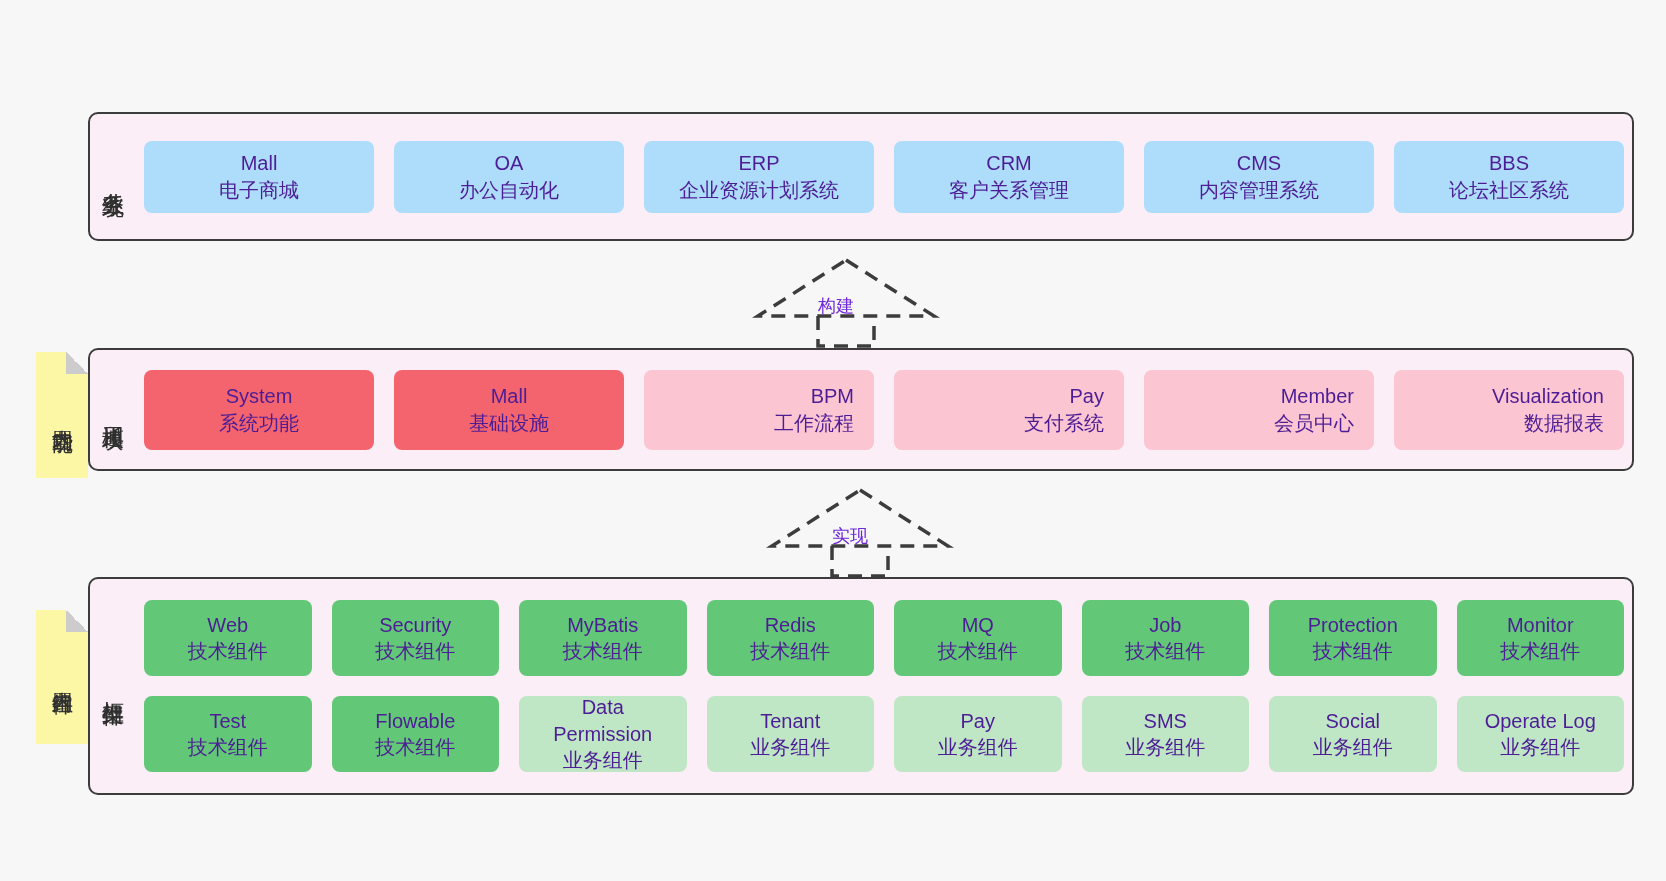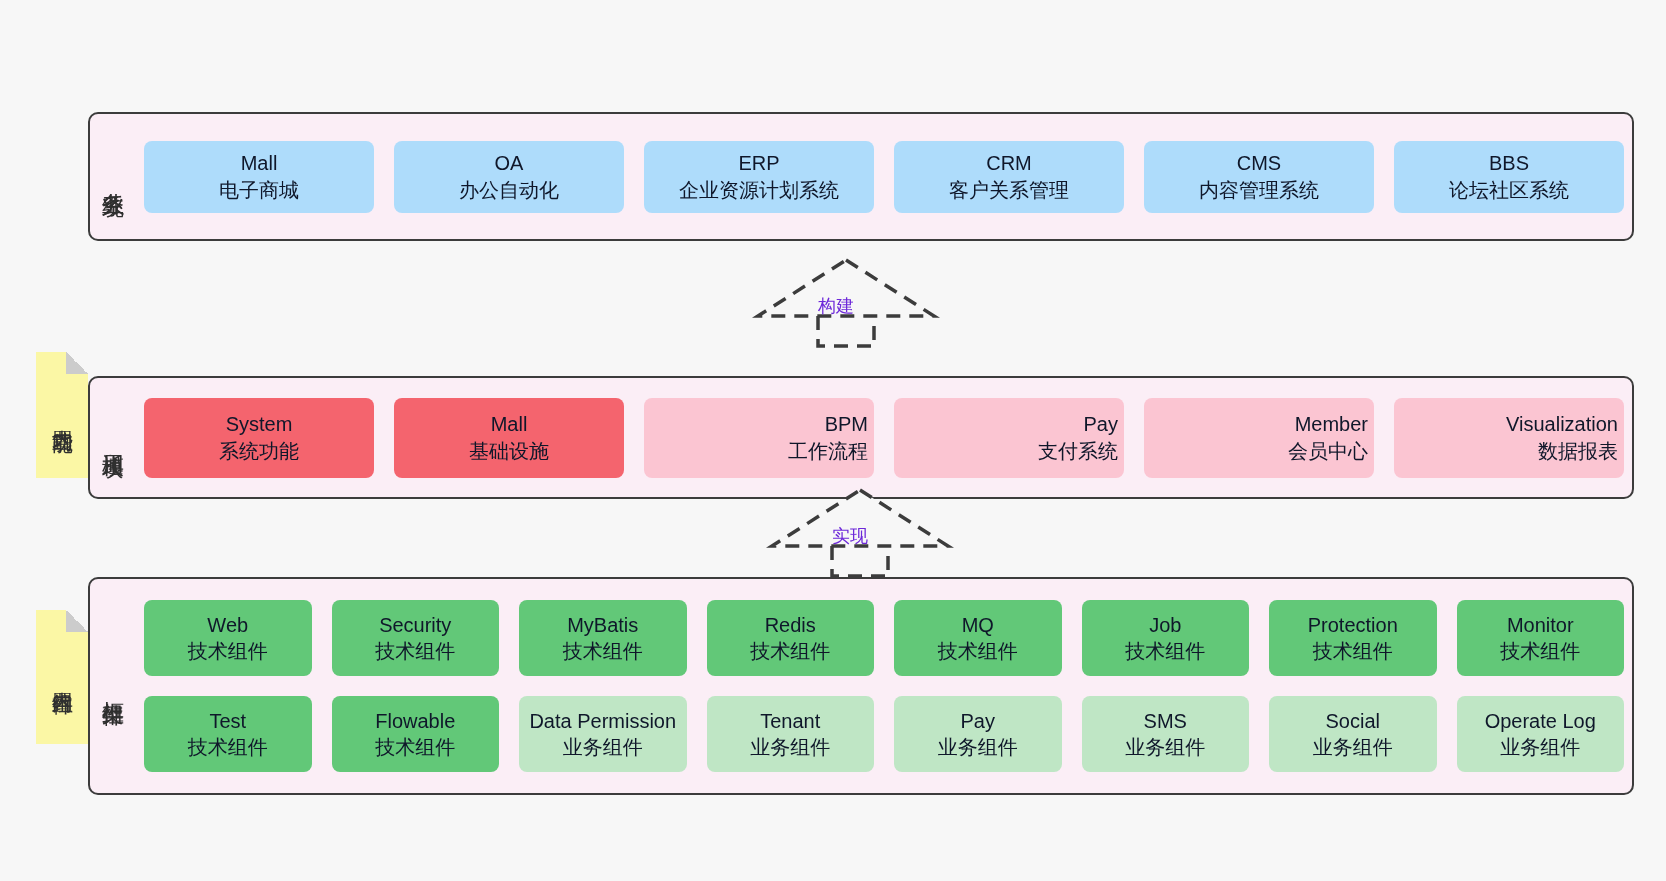--- a/index.html
+++ b/index.html
@@ -64,40 +64,40 @@
   .cell {
     flex: 1 1 0;
     border-radius: 8px;
     display: flex;
     flex-direction: column;
     align-items: center;
     justify-content: center;
     text-align: center;
     font-size: 20px;
     line-height: 1.32;
-    color: #0f172a;
-    padding: 4px 6px;
+    color: #4c1d95;
+    padding: 4px 20px;
     box-sizing: border-box;
   }
   .cell .t-en { display: block; }
   .cell .t-cn { display: block; }
 
   
   .c-blue        { background: #aedcfb; }
   .c-red         { background: #f4646e; }
   .c-pink        { background: #fbc5d2; align-items: flex-end; }
   .c-green       { background: #62c878; }
   .c-lightgreen  { background: #bfe6c5; }
 
   
   #band-business { left: 88px;  top: 112px; width: 1546px; height: 129px; }
   #band-business .row  { height: 72px; }
   #band-business .band-body { padding-left: 8px; }
 
-  #band-common   { left: 88px;  top: 348px; width: 1546px; height: 123px; margin-top: 28px; }
+  #band-common   { left: 88px;  top: 348px; width: 1546px; height: 123px; }
   #band-common .row { height: 80px; }
   #band-common .band-body { padding-left: 8px; }
 
   #band-framework{ left: 88px;  top: 577px; width: 1546px; height: 218px; }
   #band-framework .band-body { padding-left: 8px; gap: 20px; }
   #band-framework .row { height: 76px; }
 
   
   .note {
     position: absolute;

